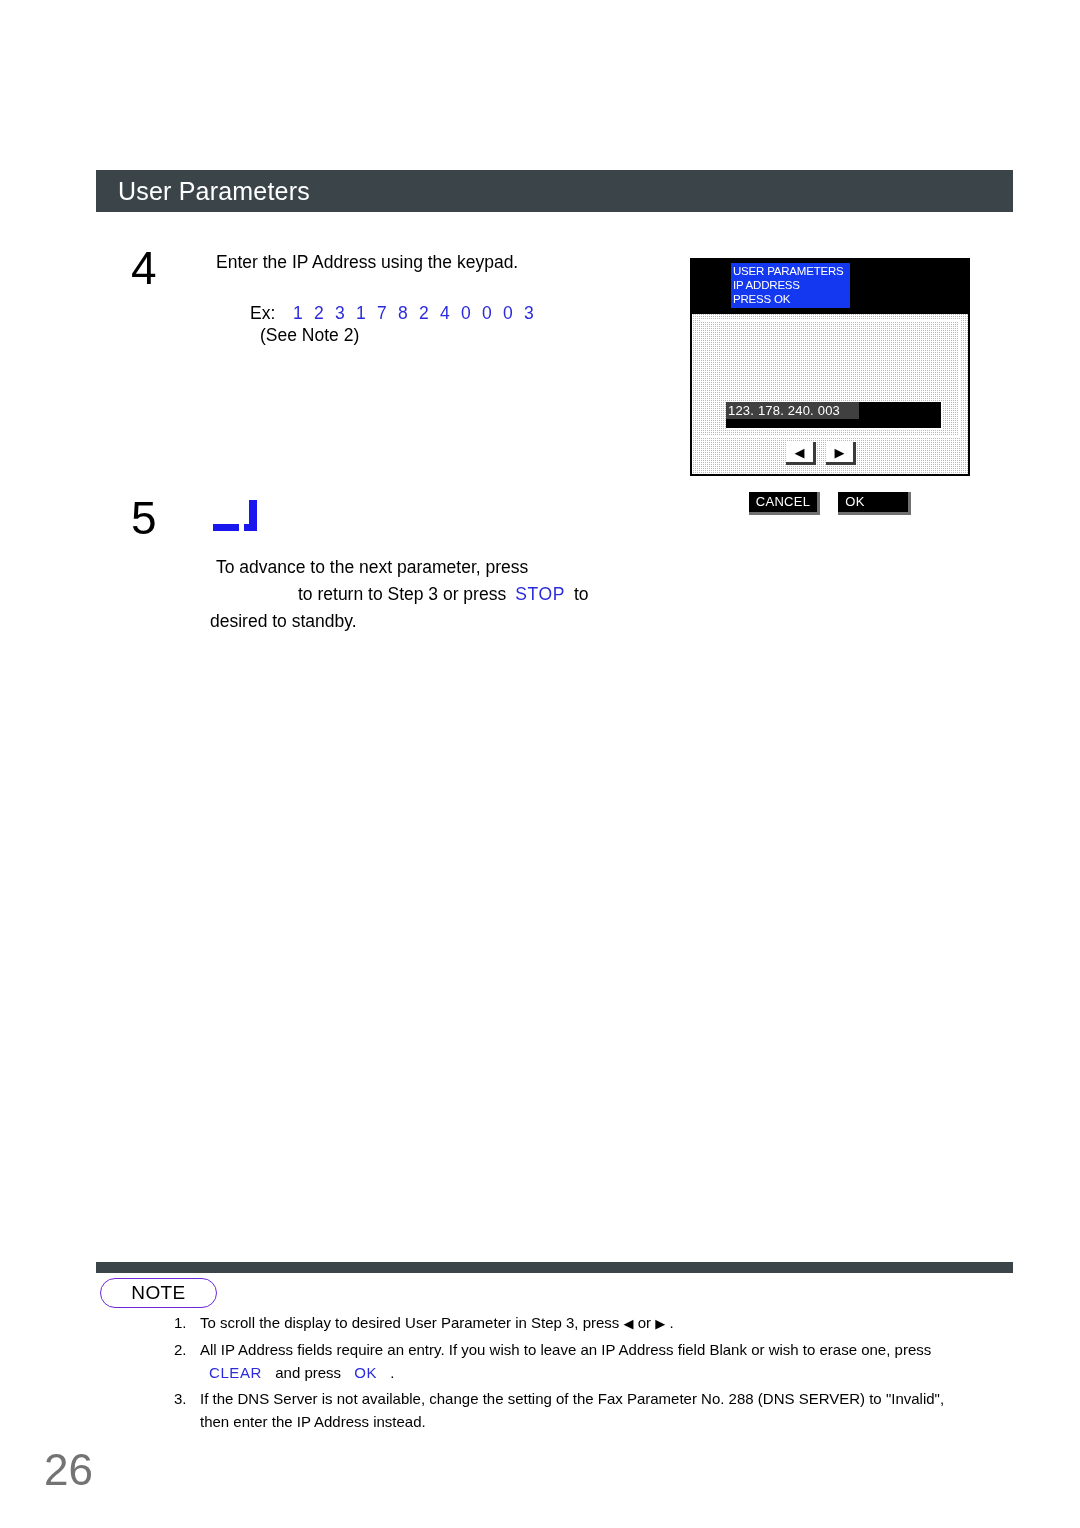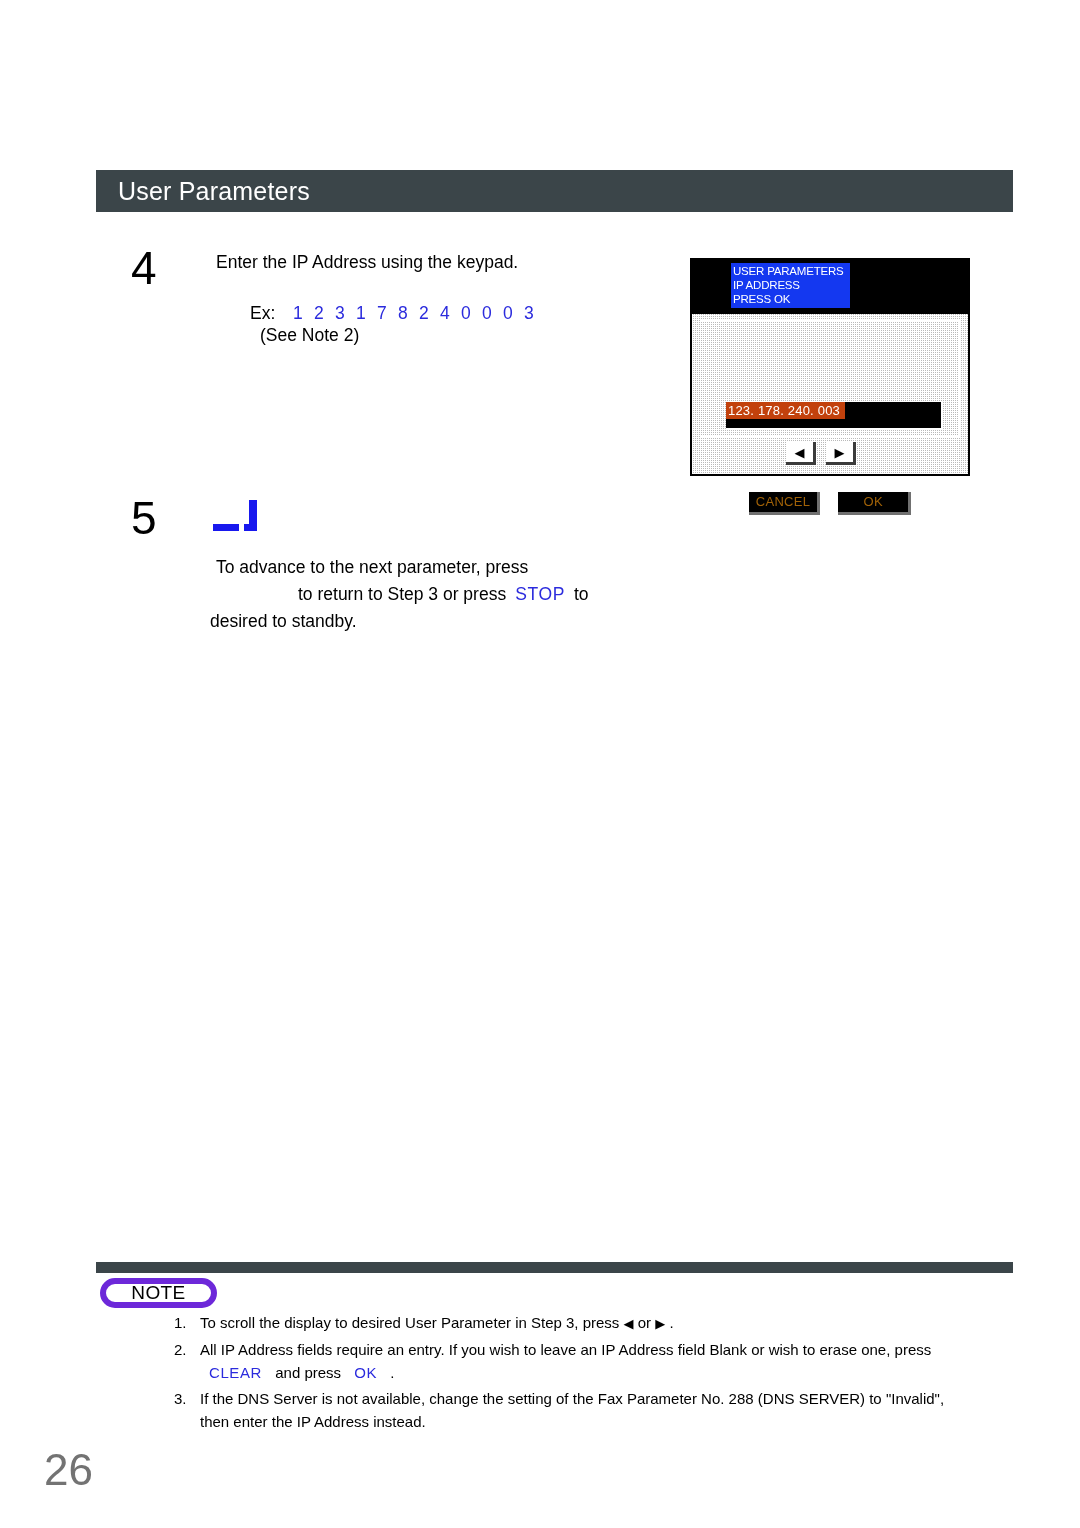--- a/index.html
+++ b/index.html
@@ -141,25 +141,25 @@
     width: 215px;
     height: 26px;
     background: #000000;
     border-right: 2px solid #ffffff;
     border-bottom: 2px solid #ffffff;
   }
   .lcd-ipvalue {
     position: absolute;
     left: 0px;
     top: 0px;
-    background: #c2410c;
+    background: #404040;
     color: #ffffff;
     font-size: 13px;
     line-height: 15px;
-    padding: 1px 5px 1px 2px;
+    padding: 1px 19px 1px 2px;
     letter-spacing: 0.2px;
     white-space: nowrap;
   }
   .lcd-arrows {
     position: absolute;
     left: 94px;
     top: 128px;
     display: flex;
     gap: 10px;
   }
@@ -180,47 +180,47 @@
     position: absolute;
     left: 0;
     right: 0;
     top: 178px;
     display: flex;
     justify-content: center;
     gap: 18px;
   }
   .lcd-btn {
     background: #000000;
-    color: #a16207;
+    color: #ffffff;
     font-size: 13px;
     line-height: 15px;
     padding: 2px 7px 3px 7px;
     letter-spacing: 0.3px;
     border-right: 3px solid #707070;
     border-bottom: 3px solid #707070;
-    text-align: center;
+    text-align: left;
   }
   .lcd-btn.ok { min-width: 56px; }
 
   
   .footer-rule {
     position: absolute;
     left: 96px;
     top: 1262px;
     width: 917px;
     height: 11px;
     background: #3b4549;
   }
   .note-badge {
     position: absolute;
     left: 100px;
     top: 1278px;
     width: 117px;
     height: 30px;
-    border: 6px solid #6d28d9;
+    border: 1px solid #6d28d9;
     border-radius: 18px;
     box-sizing: border-box;
     display: flex;
     align-items: center;
     justify-content: center;
     font-size: 19px;
     letter-spacing: 0.4px;
     background: #ffffff;
   }
   .note-list {

